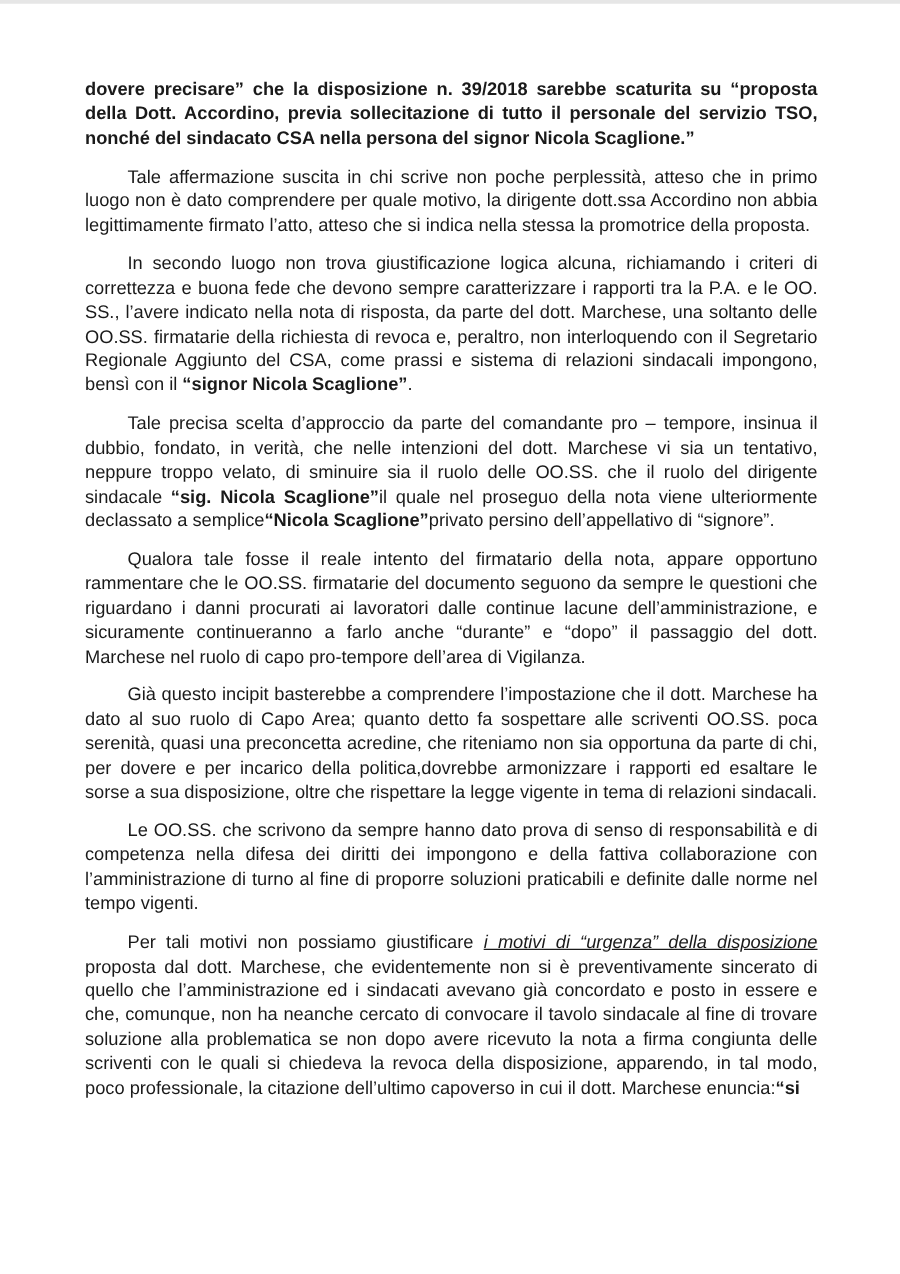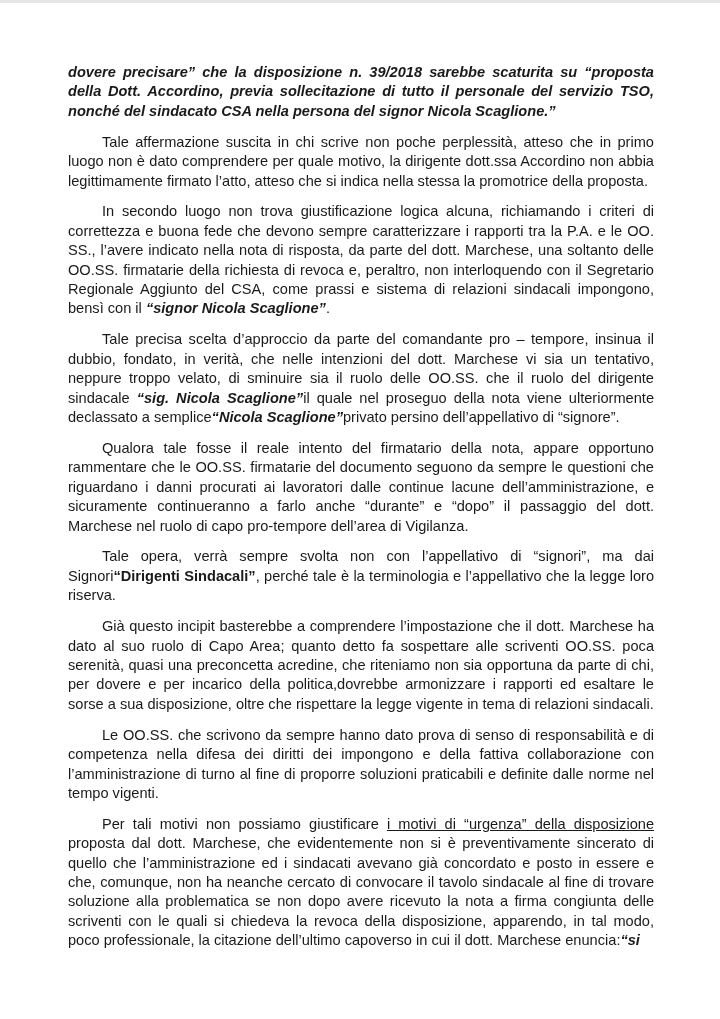--- a/index.html
+++ b/index.html
@@ -11,23 +11,23 @@
     position: relative;
   }
   .top-strip { position: absolute; left: 0; top: 0; width: 720px; height: 3px; background: #e6e6e6; }
   .page {
     position: absolute; left: 68px; top: 63px; width: 586px;
     font-size: 14.6px; line-height: 19.4px;
     text-align: justify;
   }
   .para { margin: 0 0 11.5px 0; text-indent: 34px; }
   .para.noindent { text-indent: 0; }
-  .bi { font-weight: bold; font-style: italic; }
+  .bi { font-weight: bold; }
   .b { font-weight: bold; }
-  .u { text-decoration: underline; }
+  .u { text-decoration: underline; font-style: italic; }
 </style>
 </head>
 <body>
 
 <div class="top-strip"></div>
 
 <div class="page">
   <p class="para noindent">
     <span class="bi">dovere precisare” che la  disposizione n. 39/2018 sarebbe scaturita su “proposta della Dott. Accordino, previa sollecitazione di tutto il personale del servizio TSO, nonché del sindacato CSA nella persona del signor Nicola Scaglione.”</span>
   </p>
@@ -37,21 +37,20 @@
   </p>
 
   <p class="para"><span>In secondo luogo non trova giustificazione logica alcuna, richiamando i criteri di correttezza e buona fede che devono sempre caratterizzare i rapporti tra la P.A. e le OO. SS., l’avere indicato nella nota di risposta, da parte del dott. Marchese, una soltanto delle OO.SS. firmatarie della richiesta di revoca e, peraltro, non interloquendo con il Segretario Regionale Aggiunto del CSA, come prassi e sistema di relazioni sindacali impongono, bensì con il </span><span class="bi">“signor Nicola Scaglione”</span><span>.</span></p>
 
   <p class="para"><span>Tale precisa scelta d’approccio da parte del comandante pro – tempore, insinua il dubbio, fondato, in verità, che nelle intenzioni del dott. Marchese vi sia un tentativo, neppure troppo velato, di sminuire sia il ruolo delle OO.SS. che il ruolo del dirigente sindacale </span><span class="bi">“sig. Nicola Scaglione”</span><span>il quale nel proseguo della nota viene ulteriormente declassato a semplice</span><span class="bi">“Nicola Scaglione”</span><span>privato persino dell’appellativo  di “signore”.</span></p>
 
   <p class="para">
     <span>Qualora tale fosse il reale intento del firmatario della nota, appare opportuno rammentare che le OO.SS. firmatarie del documento seguono da sempre le questioni che riguardano i danni procurati ai lavoratori dalle continue lacune dell’amministrazione, e sicuramente continueranno a farlo anche “durante” e “dopo” il passaggio del dott. Marchese nel ruolo di capo pro-tempore dell’area di Vigilanza.</span>
   </p>
 
-  <p class="para"><span>Tale opera, verrà sempre svolta non con l’appellativo di “signori”, ma dai Signori</span><span class="b">“Dirigenti Sindacali”</span><span>, perché tale è la terminologia e l’appellativo che la legge loro riserva.</span></p>
 
   <p class="para">
     <span>Già questo incipit basterebbe a comprendere l’impostazione che il dott. Marchese ha dato al suo ruolo di Capo Area; quanto detto fa sospettare alle scriventi OO.SS. poca serenità, quasi una preconcetta acredine, che riteniamo non sia opportuna da parte di chi, per dovere e per incarico della politica,dovrebbe armonizzare i rapporti ed esaltare le sorse a sua disposizione, oltre che rispettare la legge vigente in tema di relazioni sindacali.</span>
   </p>
 
   <p class="para">
     <span>Le OO.SS. che scrivono da sempre hanno dato prova di senso di responsabilità e di competenza nella difesa dei diritti dei impongono e della fattiva collaborazione con l’amministrazione di turno al fine di proporre soluzioni praticabili e definite dalle norme nel tempo vigenti.</span>
   </p>
 
   <p class="para"><span>Per tali motivi non possiamo giustificare </span><span class="u">i motivi di “urgenza” della disposizione</span><span> proposta dal dott. Marchese, che evidentemente non si è preventivamente sincerato di quello che l’amministrazione ed i sindacati avevano già concordato e posto in essere e che, comunque, non ha neanche cercato di convocare il tavolo sindacale al fine di trovare soluzione alla problematica se non dopo avere ricevuto la nota a firma congiunta delle scriventi con le quali si chiedeva la revoca della disposizione, apparendo, in tal modo, poco professionale, la citazione dell’ultimo capoverso in cui il dott. Marchese enuncia:</span><span class="bi">“si</span></p>

